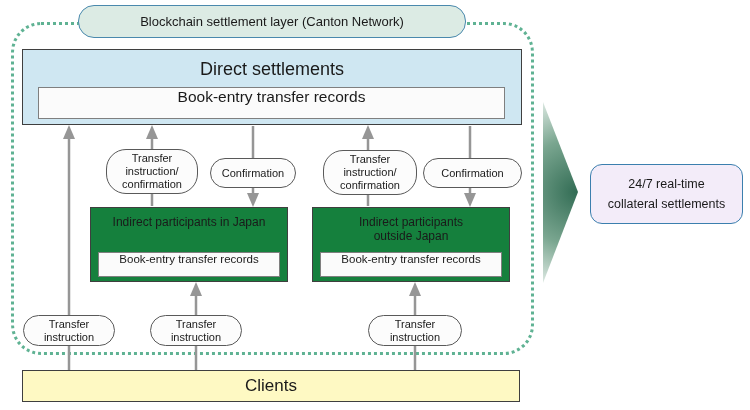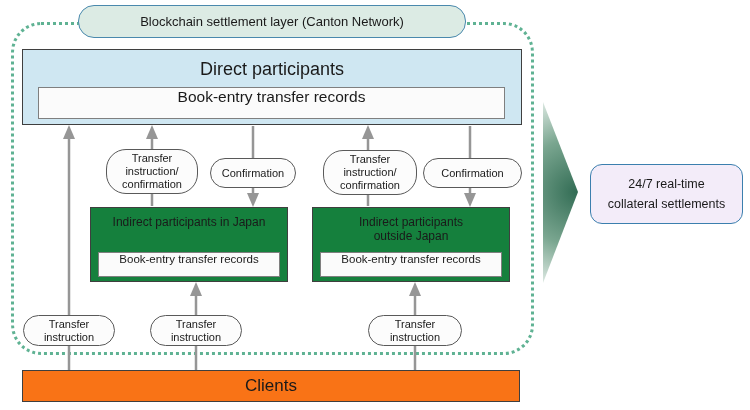--- a/index.html
+++ b/index.html
@@ -80,21 +80,21 @@
   .indirect-records {
     left: 7px; top: 44px;
     width: 182px; height: 25px;
     font-size: 11.5px;
     border-width: 1.3px;
   }
 
   #clients-box {
     left: 22px; top: 370px;
     width: 498px; height: 32px;
-    background: #f97316;
+    background: #fef9c3;
     display: flex; align-items: center; justify-content: center;
     font-size: 17px;
   }
 
   
   #connectors {
     position: absolute; inset: 0;
     width: 750px; height: 410px;
     z-index: 2;
     pointer-events: none;
@@ -157,21 +157,21 @@
       </radialGradient>
     </defs>
     <polygon points="543,102 578,192 543,283" fill="url(#greenGrad)"></polygon>
   </svg>
 
   <div id="layer-pill">
     <span>Blockchain settlement layer (Canton Network)</span>
   </div>
 
   <div id="direct-box" class="bigbox">
-    <div id="direct-title">Direct participants</div>
+    <div id="direct-title">Direct settlements</div>
     <div id="direct-records" class="records">
       <span>Book-entry transfer records</span>
     </div>
   </div>
 
   <svg id="connectors" viewBox="0 0 750 410">
     <g stroke="#969696" stroke-width="2.5" fill="#969696">
 
       <line x1="69" y1="370" x2="69" y2="137"></line>
       <polygon points="69,125 63,139 75,139" stroke="none"></polygon>

